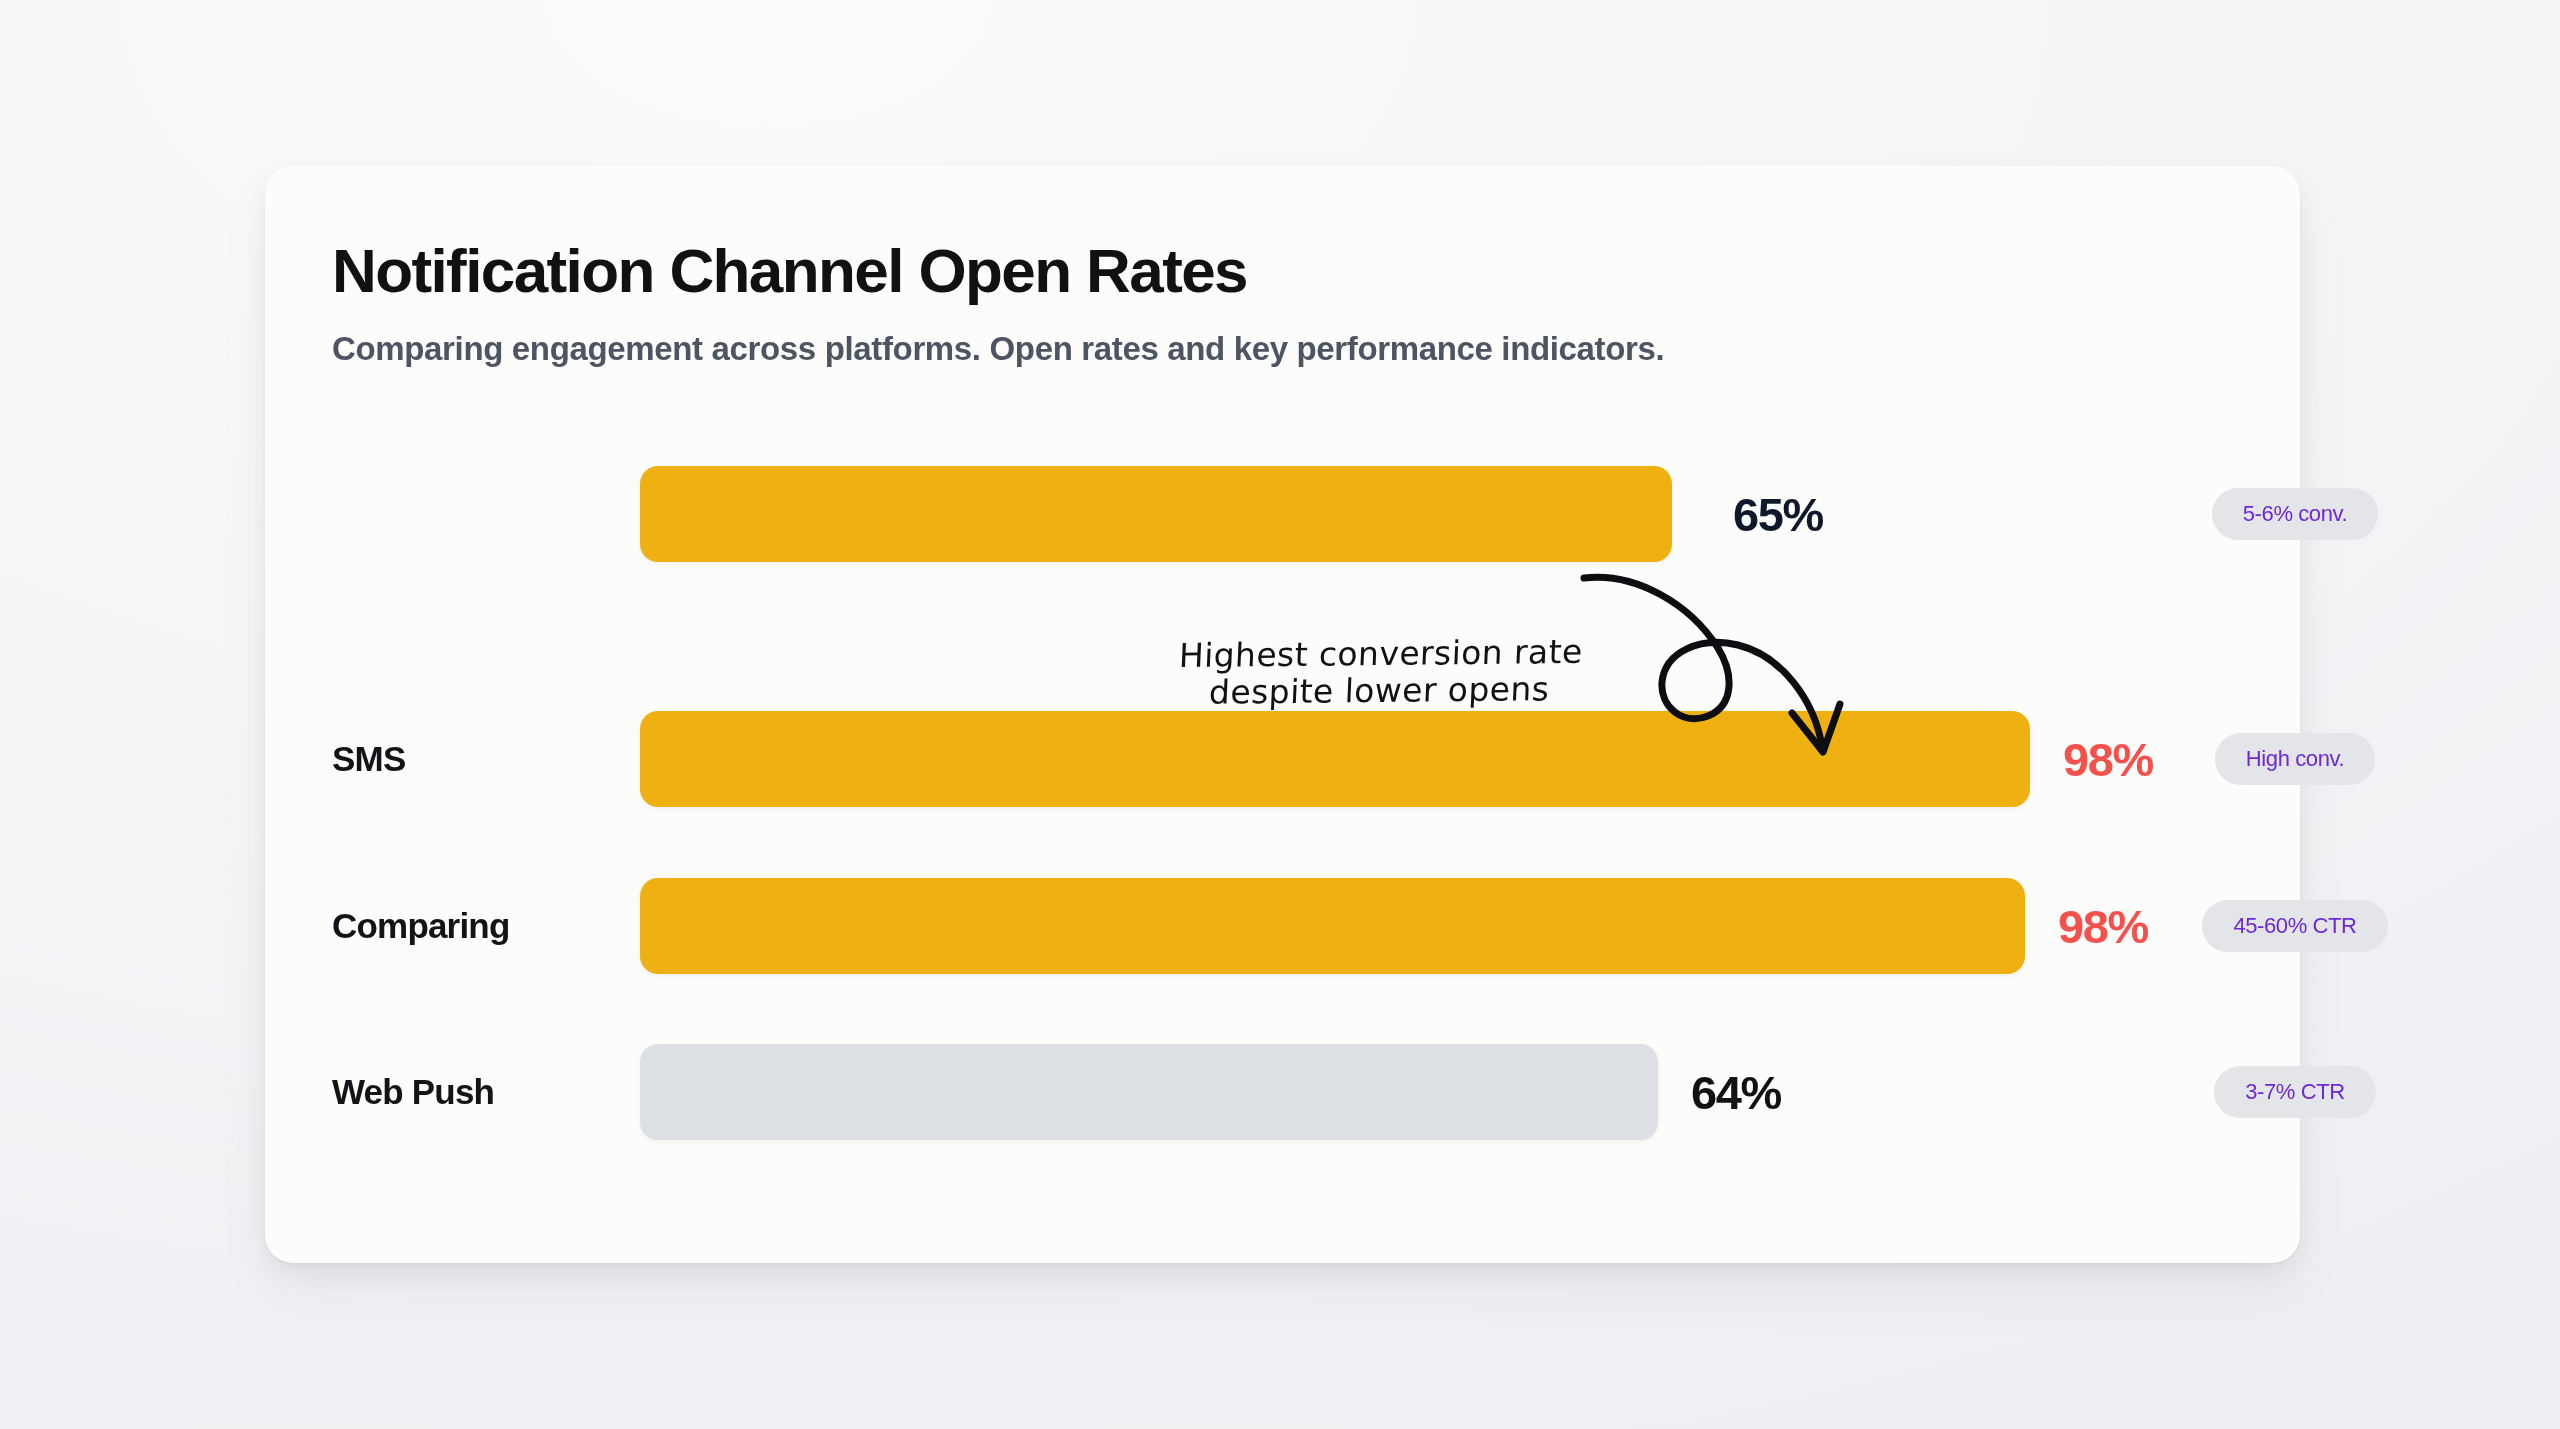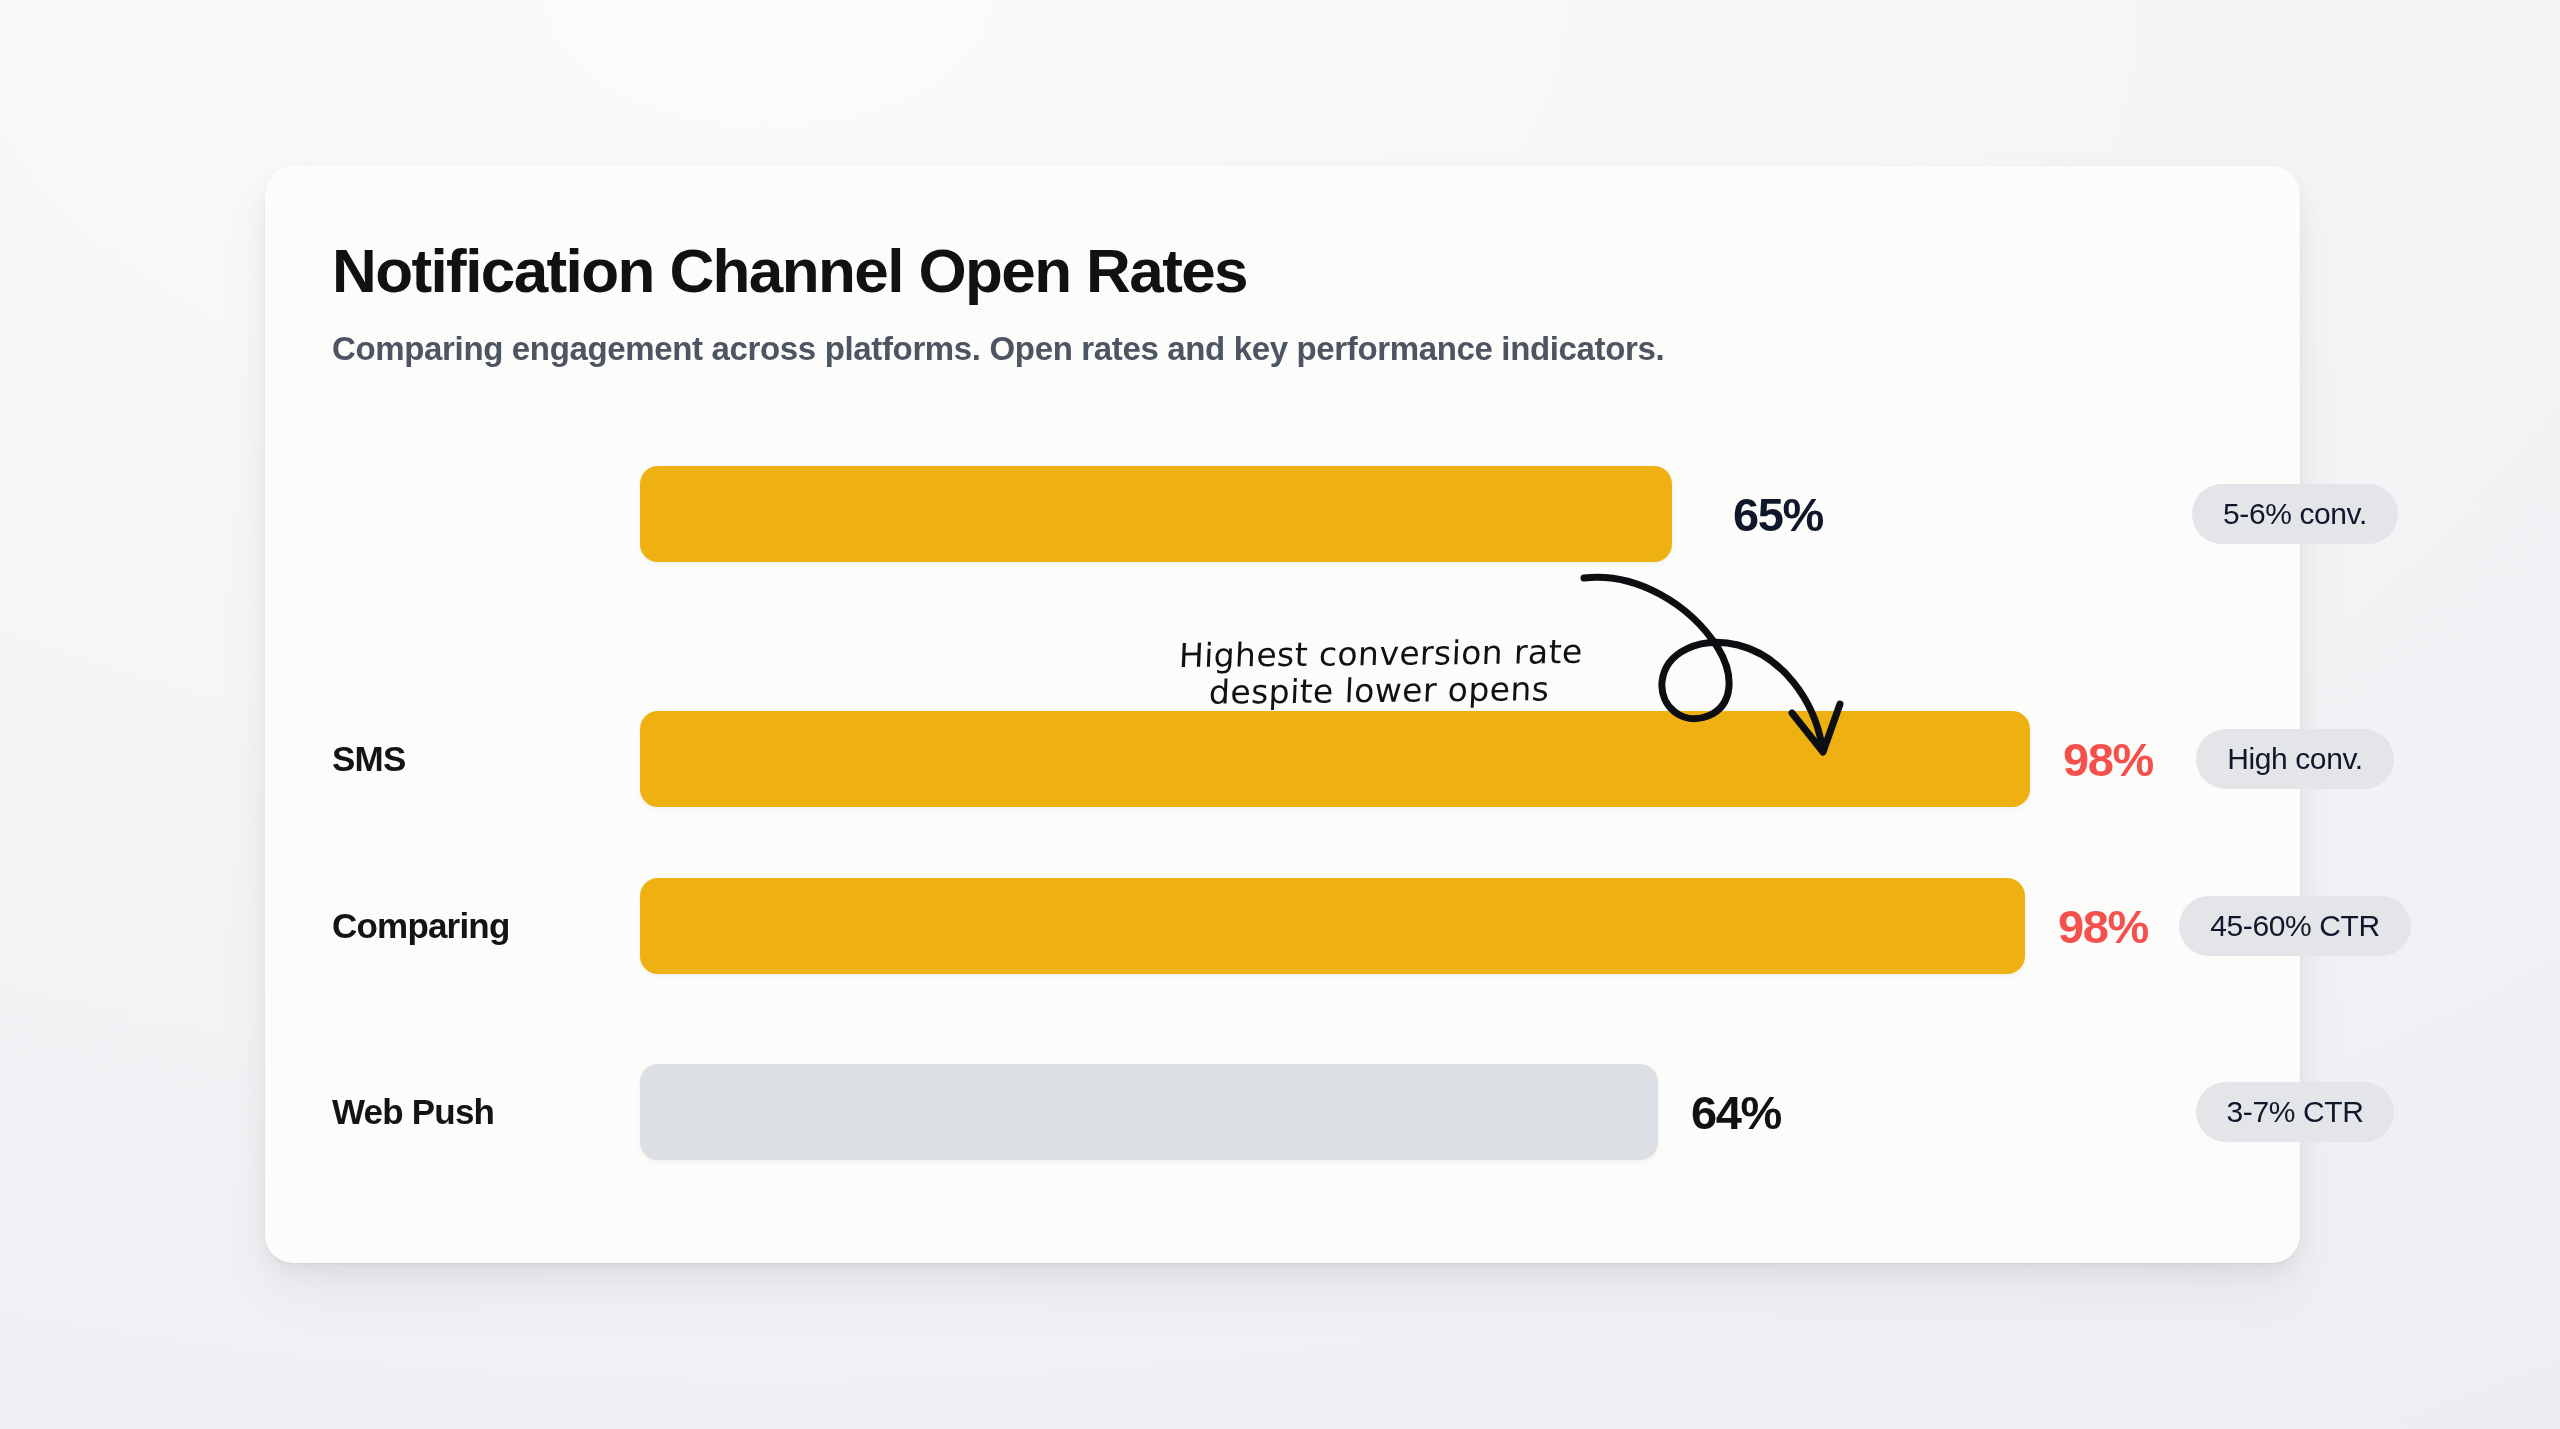--- a/index.html
+++ b/index.html
@@ -119,22 +119,22 @@
     top: 0;
     width: 400px;
     height: 96px;
     display: flex;
     align-items: center;
     justify-content: center;
   }
 
   .badge {
     background: #e3e5e9;
-    color: #0f172a;
-    font-size: 30px;
+    color: #6d28d9;
+    font-size: 22px;
     letter-spacing: -0.4px;
     padding: 13px 31px;
     border-radius: 100px;
     white-space: nowrap;
   }
 
   
   #annotation-layer {
     position: absolute;
     left: 0;
@@ -196,21 +196,21 @@
       <div class="row-label">Comparing</div>
       <div class="bar-track" style="width:1385px;">
         <div class="bar-fill" style="width:1385px;background:#EFB111;"></div>
       </div>
       <div class="bar-value" style="left:1793px;color:#F5514C;">98%</div>
       <div class="badge-cell">
         <span class="badge">45-60% CTR</span>
       </div>
     </div>
 
-    <div class="bar-row" style="top:598px;">
+    <div class="bar-row" style="top:578px;">
       <div class="row-label">Web Push</div>
       <div class="bar-track" style="width:1018px;">
         <div class="bar-fill" style="width:1018px;background:#DCDFE4;"></div>
       </div>
       <div class="bar-value" style="left:1426px;color:#111113;">64%</div>
       <div class="badge-cell">
         <span class="badge">3-7% CTR</span>
       </div>
     </div>
 

